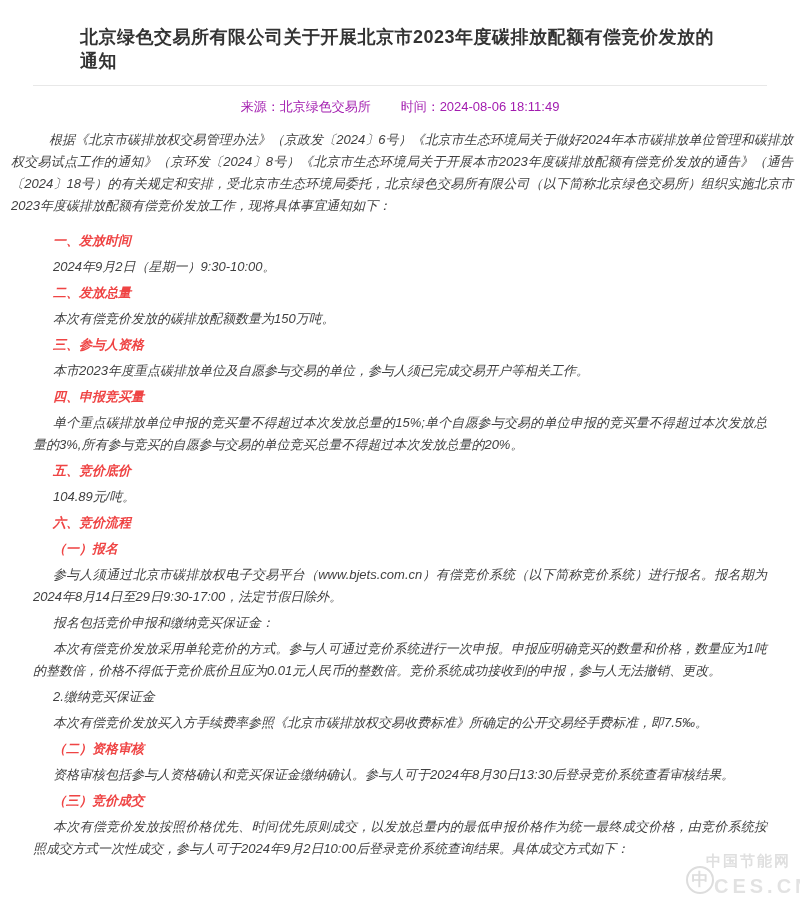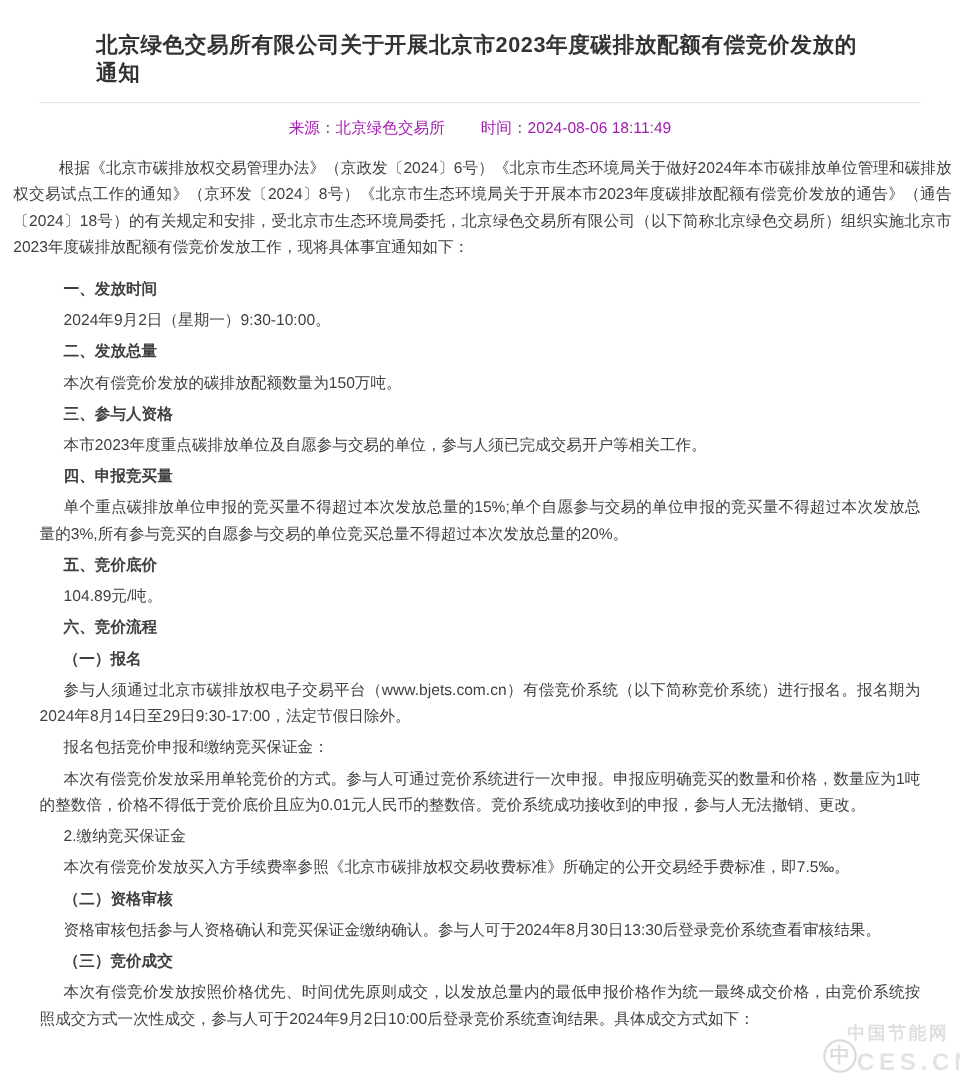--- a/index.html
+++ b/index.html
@@ -40,23 +40,23 @@
   }
   .meta .gap { display: inline-block; width: 30px; }
   .article {
     margin-top: 13px;
     padding: 0 33px;
     font-size: 13px;
     color: #3f3f3f;
     line-height: 22px;
     text-align: justify;
   }
-  .blk { margin: 0 0 4px; }
+  .blk { margin: 0 0 4px; font-style: italic; }
   .blk.p  { text-indent: 20px; }
-  .blk.h  { text-indent: 20px; font-weight: bold; color: #404040; }
+  .blk.h  { text-indent: 20px; font-weight: bold; color: #ef4444; }
   .blk.p1 {
     margin-left: -22px;
     margin-right: -26px;
     text-indent: 38px;
     margin-bottom: 13px;
   }
   .watermark {
     position: absolute;
     left: 662px;
     top: 840px;

